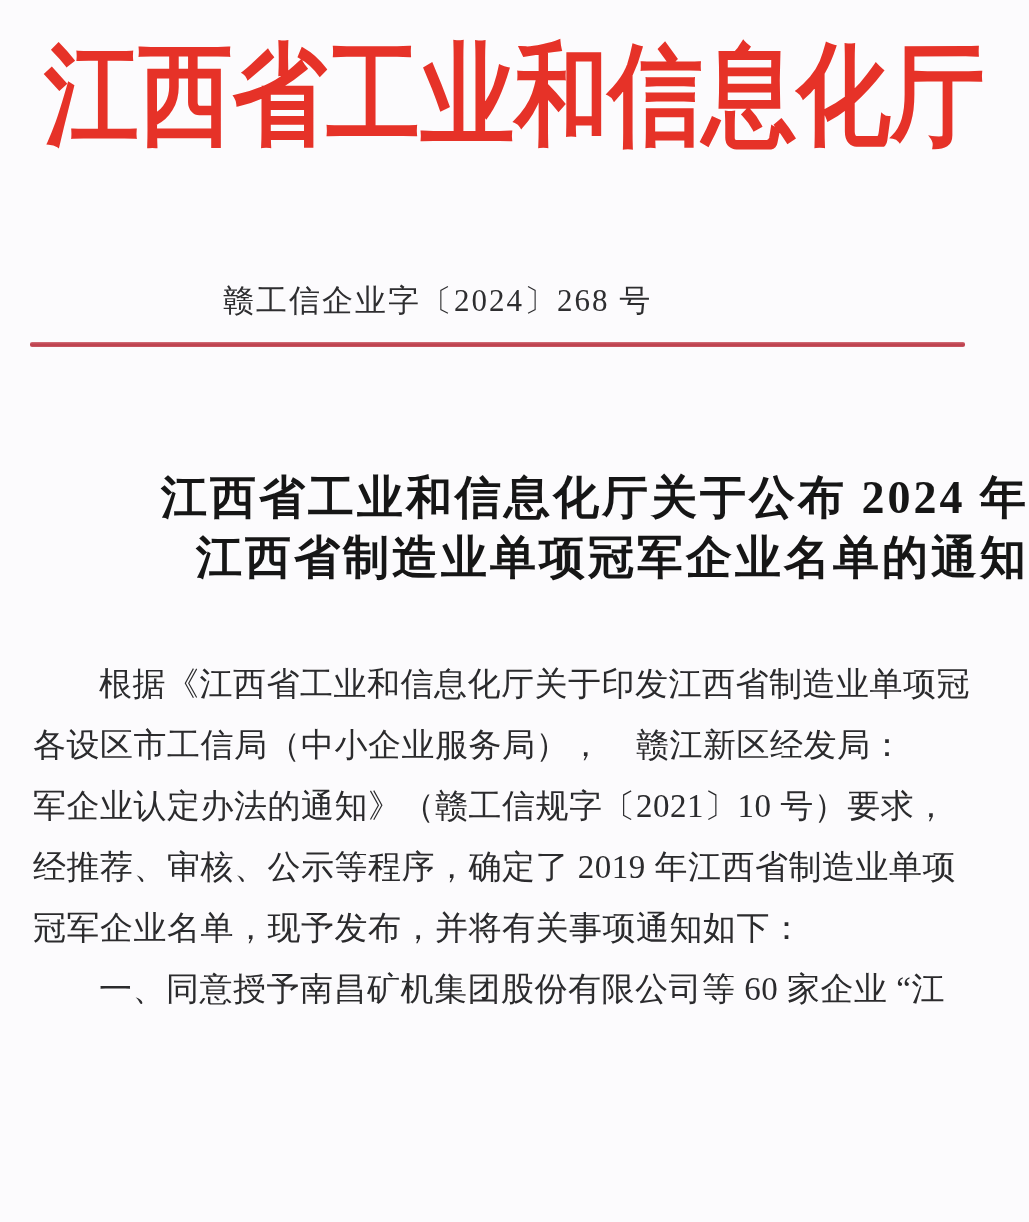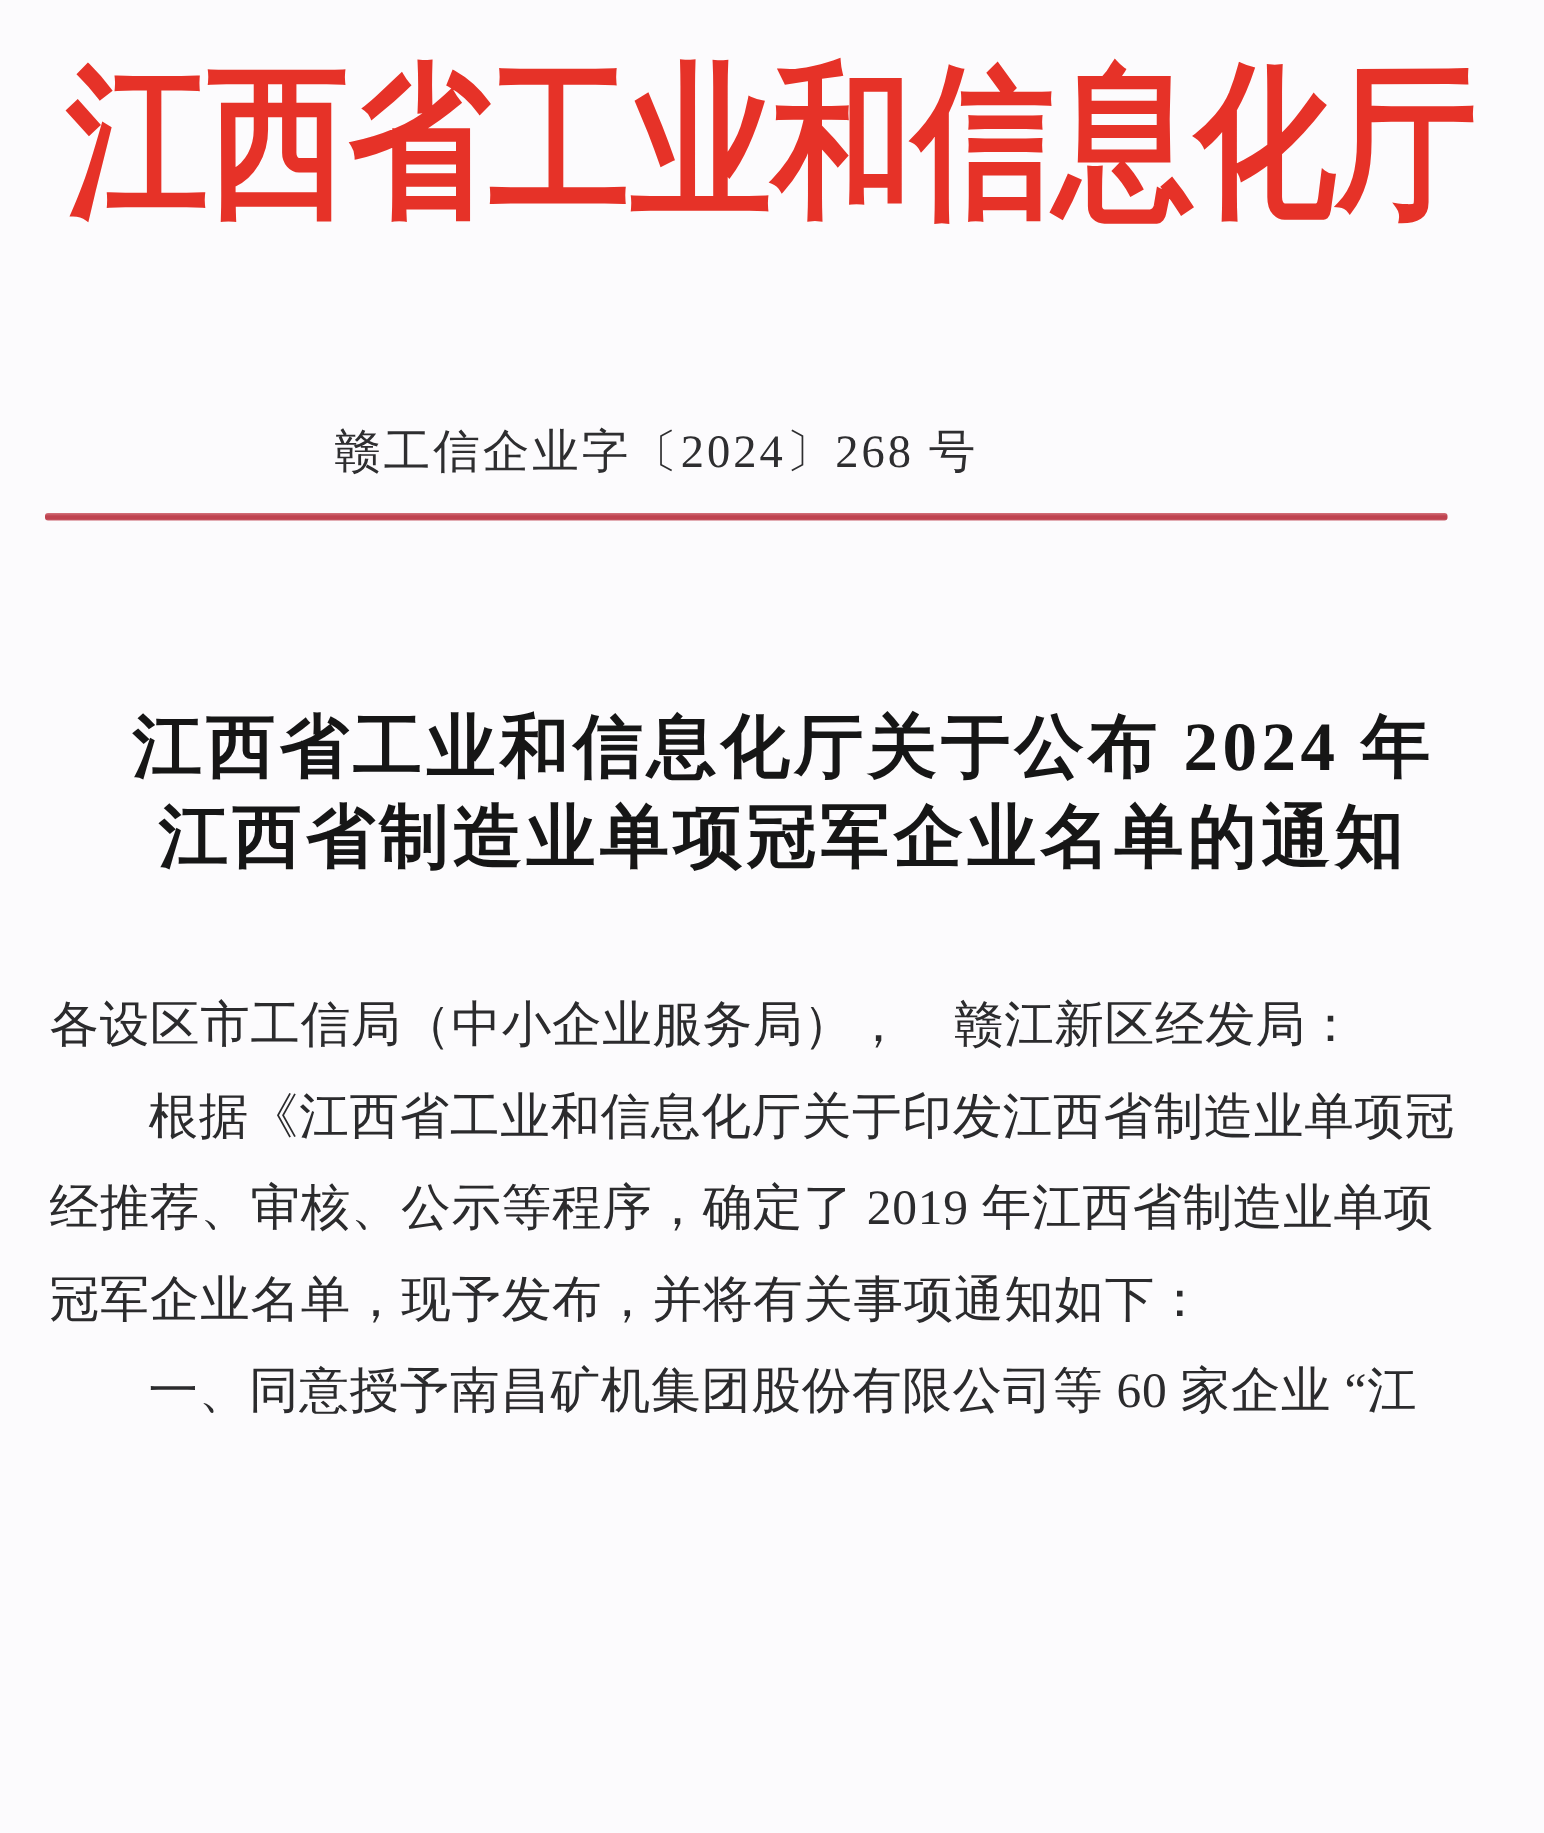--- a/index.html
+++ b/index.html
@@ -52,21 +52,21 @@
     top: 342px;
     left: 30px;
     width: 935px;
     height: 5px;
     background: linear-gradient(to bottom, #d4737c, var(--divider_red) 40%, var(--divider_red) 75%, #c9606b);
     border-radius: 2px;
   }
   .notice-title {
     position: absolute;
     top: 468px; left: 16px; right: 0;
-    text-align: center;
+    text-align: right;
     color: var(--title_black);
     font-weight: bold;
     font-size: 46px;
     line-height: 60px;
     letter-spacing: 3px;
   }
   .notice-title .title-line { white-space: pre; }
   .notice-body {
     position: absolute;
     top: 654px;
@@ -93,20 +93,21 @@
   <div class="doc-number">赣工信企业字〔2024〕268 号</div>
 
   <div class="red-line"></div>
 
   <div class="notice-title">
     <div class="title-line">江西省工业和信息化厅关于公布 2024 年</div>
     <div class="title-line">江西省制造业单项冠军企业名单的通知</div>
   </div>
 
   <div class="notice-body">
+    <div class="body-line indent">根据《江西省工业和信息化厅关于印发江西省制造业单项冠</div>
     <div class="body-line">各设区市工信局（中小企业服务局），　赣江新区经发局：</div>
-    <div class="body-line indent">根据《江西省工业和信息化厅关于印发江西省制造业单项冠</div>
+    <div class="body-line">军企业认定办法的通知》（赣工信规字〔2021〕10 号）要求，</div>
     <div class="body-line">经推荐、审核、公示等程序，确定了 2019 年江西省制造业单项</div>
     <div class="body-line">冠军企业名单，现予发布，并将有关事项通知如下：</div>
     <div class="body-line indent">一、同意授予南昌矿机集团股份有限公司等 60 家企业 “江</div>
   </div>
 
 </div>
 
 </body></html>

